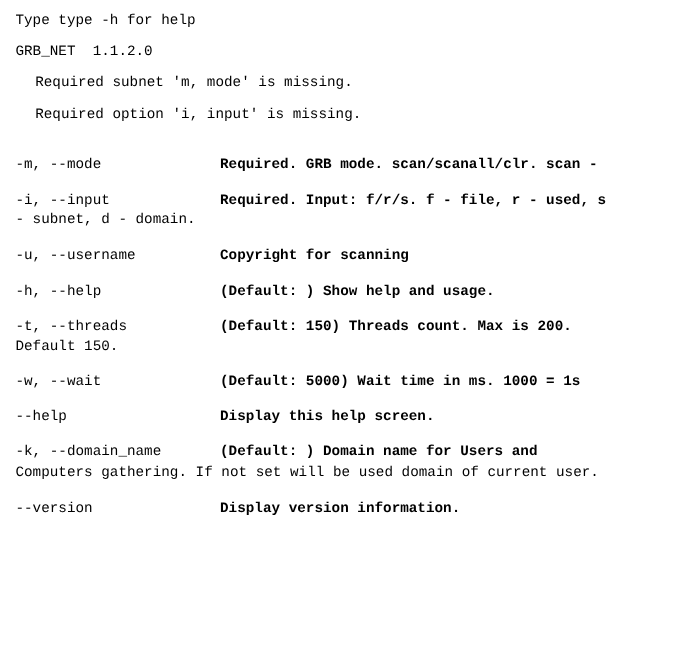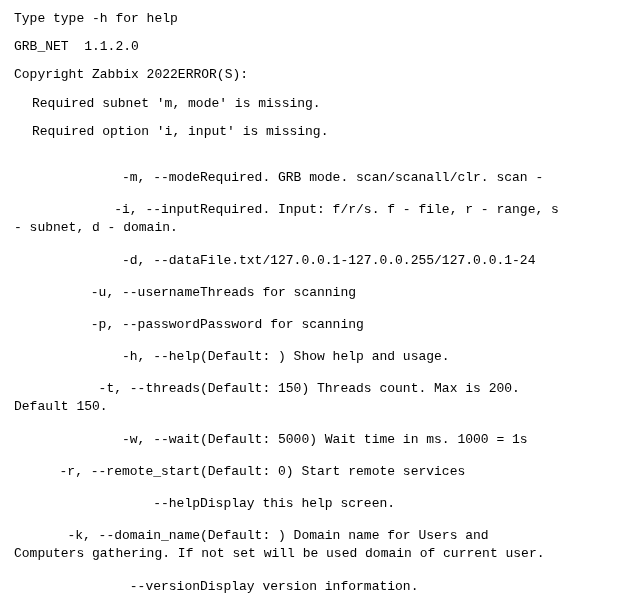--- a/index.html
+++ b/index.html
@@ -26,90 +26,78 @@
     .indent {
       padding-left: 18px;
     }
     .opt-row {
       margin-bottom: 14px;
     }
     .opt-flag {
       display: inline-block;
       width: 186px;
       vertical-align: top;
-      text-align: right;
     }
     .opt-desc-inline {
       display: inline;
+      font-weight: bold;
     }
   </style>
 </head>
 <body>
 
 <div>
 
   <div class="block">
     <div class="line">Type type -h for help</div>
   </div>
 
   <div class="block">
     <div class="line">GRB_NET  1.1.2.0</div>
   </div>
 
-  <div class="block">
-    <div class="line">Copyright Zabbix 2022ERROR(S):</div>
-  </div>
 
   <div class="block indent">
     <div class="line">Required subnet 'm, mode' is missing.</div>
   </div>
 
   <div class="block indent">
     <div class="line">Required option 'i, input' is missing.</div>
   </div>
 
   <div class="spacer"></div>
 
   <div class="opt-row">
     <span class="opt-flag">-m, --mode</span><span class="opt-desc-inline">Required. GRB mode. scan/scanall/clr. scan -</span>
   </div>
 
   <div class="opt-row">
-    <span class="opt-flag">-i, --input</span><span class="opt-desc-inline">Required. Input: f/r/s. f - file, r - range, s</span>
+    <span class="opt-flag">-i, --input</span><span class="opt-desc-inline">Required. Input: f/r/s. f - file, r - used, s</span>
     <div class="line">- subnet, d - domain.</div>
   </div>
 
+
   <div class="opt-row">
-    <span class="opt-flag">-d, --data</span><span class="opt-desc-inline">File.txt/127.0.0.1-127.0.0.255/127.0.0.1-24</span>
+    <span class="opt-flag">-u, --username</span><span class="opt-desc-inline">Copyright for scanning</span>
   </div>
 
-  <div class="opt-row">
-    <span class="opt-flag">-u, --username</span><span class="opt-desc-inline">Threads for scanning</span>
-  </div>
-
-  <div class="opt-row">
-    <span class="opt-flag">-p, --password</span><span class="opt-desc-inline">Password for scanning</span>
-  </div>
 
   <div class="opt-row">
     <span class="opt-flag">-h, --help</span><span class="opt-desc-inline">(Default: ) Show help and usage.</span>
   </div>
 
   <div class="opt-row">
     <span class="opt-flag">-t, --threads</span><span class="opt-desc-inline">(Default: 150) Threads count. Max is 200.</span>
     <div class="line">Default 150.</div>
   </div>
 
   <div class="opt-row">
     <span class="opt-flag">-w, --wait</span><span class="opt-desc-inline">(Default: 5000) Wait time in ms. 1000 = 1s</span>
   </div>
 
-  <div class="opt-row">
-    <span class="opt-flag">-r, --remote_start</span><span class="opt-desc-inline">(Default: 0) Start remote services</span>
-  </div>
 
   <div class="opt-row">
     <span class="opt-flag">--help</span><span class="opt-desc-inline">Display this help screen.</span>
   </div>
 
   <div class="opt-row">
     <span class="opt-flag">-k, --domain_name</span><span class="opt-desc-inline">(Default: ) Domain name for Users and</span>
     <div class="line">Computers gathering. If not set will be used domain of current user.</div>
   </div>
 

